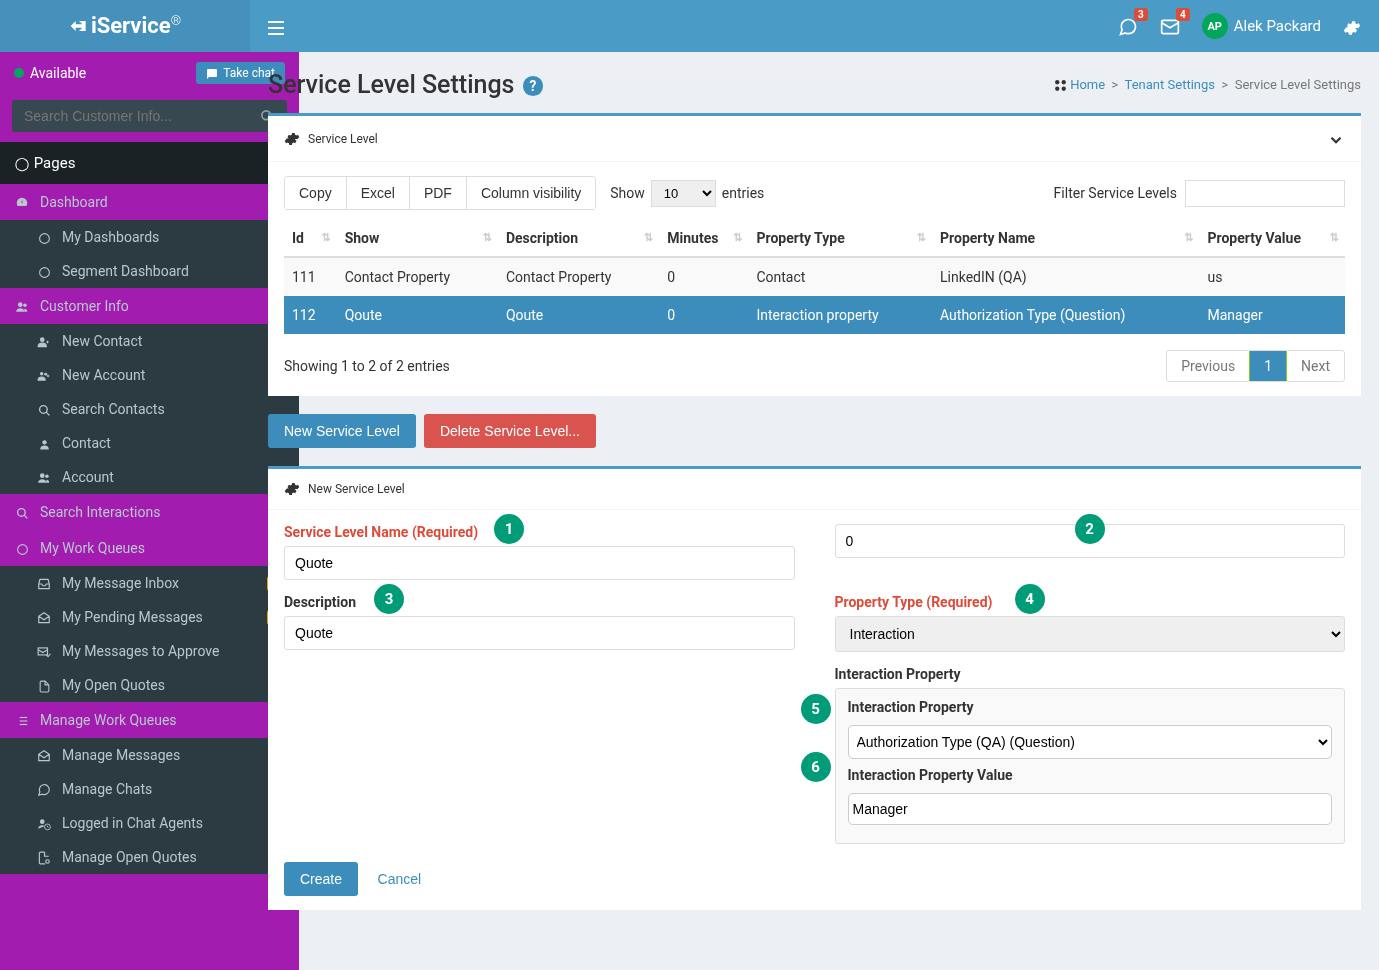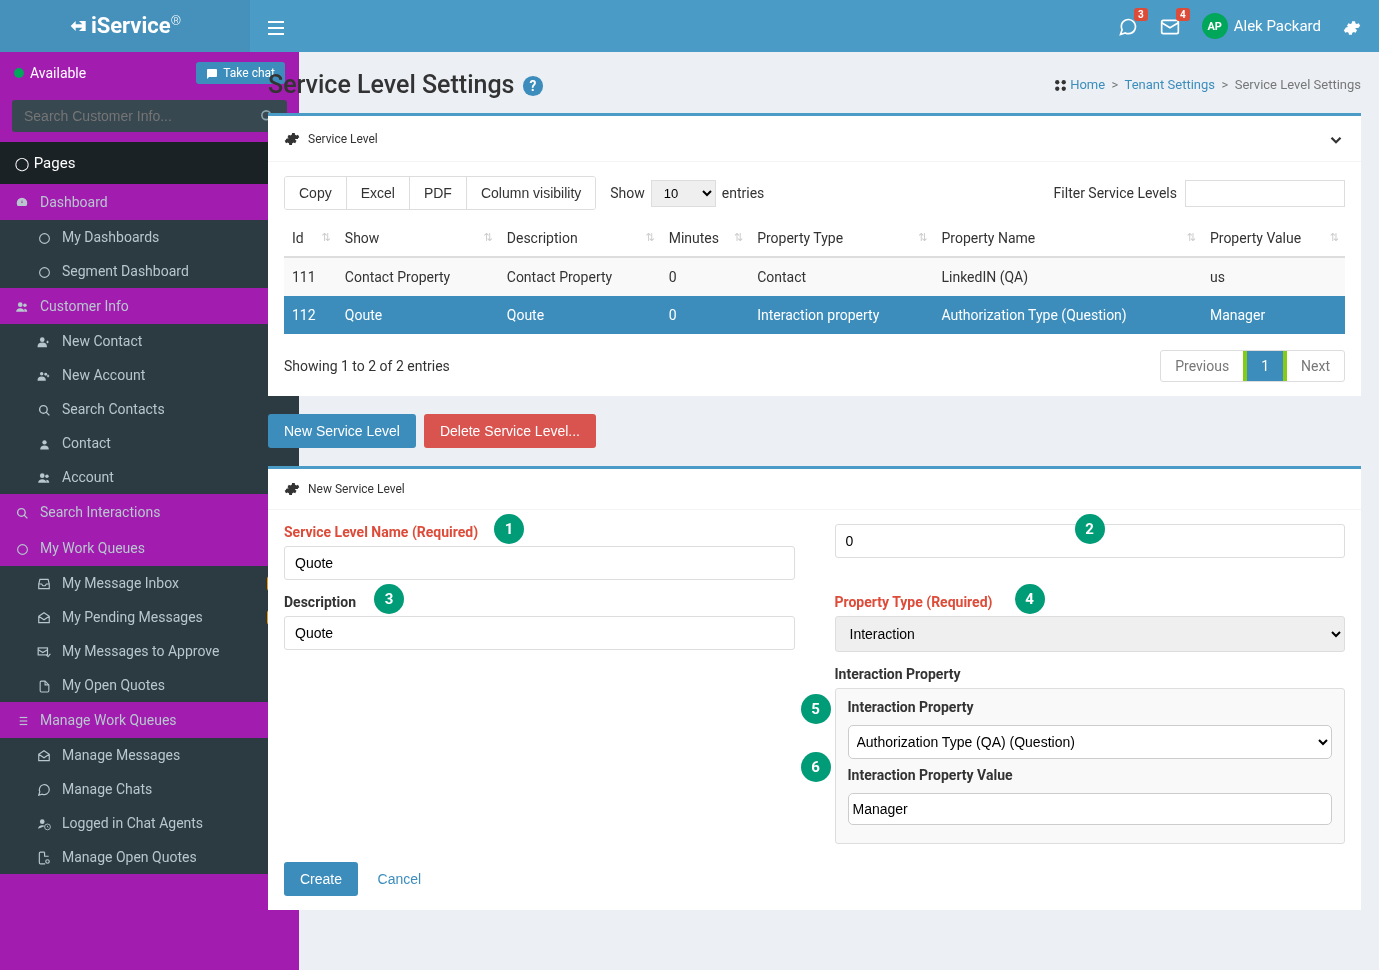--- a/index.html
+++ b/index.html
@@ -40,28 +40,28 @@
 .panel-body{padding:14px 16px}
 .tbl-controls{display:flex;align-items:center;gap:14px;margin-bottom:10px;flex-wrap:wrap}
 .btn-grp{display:flex;border:1px solid #ddd;border-radius:3px;overflow:hidden}
 .btn-grp button{background:#fff;border:none;border-right:1px solid #ddd;padding:8px 14px;cursor:pointer;font-size:14px;color:#333}
 .btn-grp button:last-child{border-right:none}
 .show-entries{display:flex;align-items:center;gap:6px;font-size:14px}
 .show-entries select{border:1px solid #ddd;padding:4px 20px 4px 8px;font-size:13px}
 .filter-box{margin-left:auto;display:flex;align-items:center;gap:8px;font-size:14px}
 .filter-box input{border:1px solid #ddd;padding:5px 8px;width:160px}
 table{width:100%;border-collapse:collapse}
-th{text-align:left;padding:10px 8px;border-bottom:2px solid #ddd;font-weight:400;font-size:14px;position:relative}
+th{text-align:left;padding:10px 8px;border-bottom:2px solid #ddd;font-weight:700;font-size:14px;position:relative}
 .sort{position:absolute;right:6px;top:50%;transform:translateY(-50%);color:#ccc;font-size:11px;line-height:8px}
 td{padding:11px 8px;font-size:14px}
 tr.row-even td{background:#f9f9f9}
 tr.row-sel td{background:#3c8dbc;color:#fff}
 .tbl-foot{display:flex;align-items:center;margin-top:16px;font-size:14px}
 .pager{margin-left:auto;display:flex;border:1px solid #ddd;border-radius:3px;overflow:hidden}
-.pager span{padding:7px 14px;border-right:4px solid #84cc16;cursor:pointer;color:#777}
+.pager span{padding:7px 14px;border-right:1px solid #84cc16;cursor:pointer;color:#777}
 .pager span:last-child{border-right:none}
 .pager .active{background:#3c8dbc;color:#fff}
 .action-btns{display:flex;gap:8px;margin-bottom:18px}
 .btn{padding:9px 16px;border:none;border-radius:3px;cursor:pointer;font-size:14px;color:#fff}
 .btn-blue{background:#3c8dbc}
 .btn-red{background:#d9534f}
 .btn-link{background:none;color:#3c8dbc}
 .form-grid{display:grid;grid-template-columns:1fr 1fr;gap:14px 40px}
 .fld label{display:block;font-weight:700;margin-bottom:6px;font-size:14px}
 .fld .req{color:#dd4b39}

